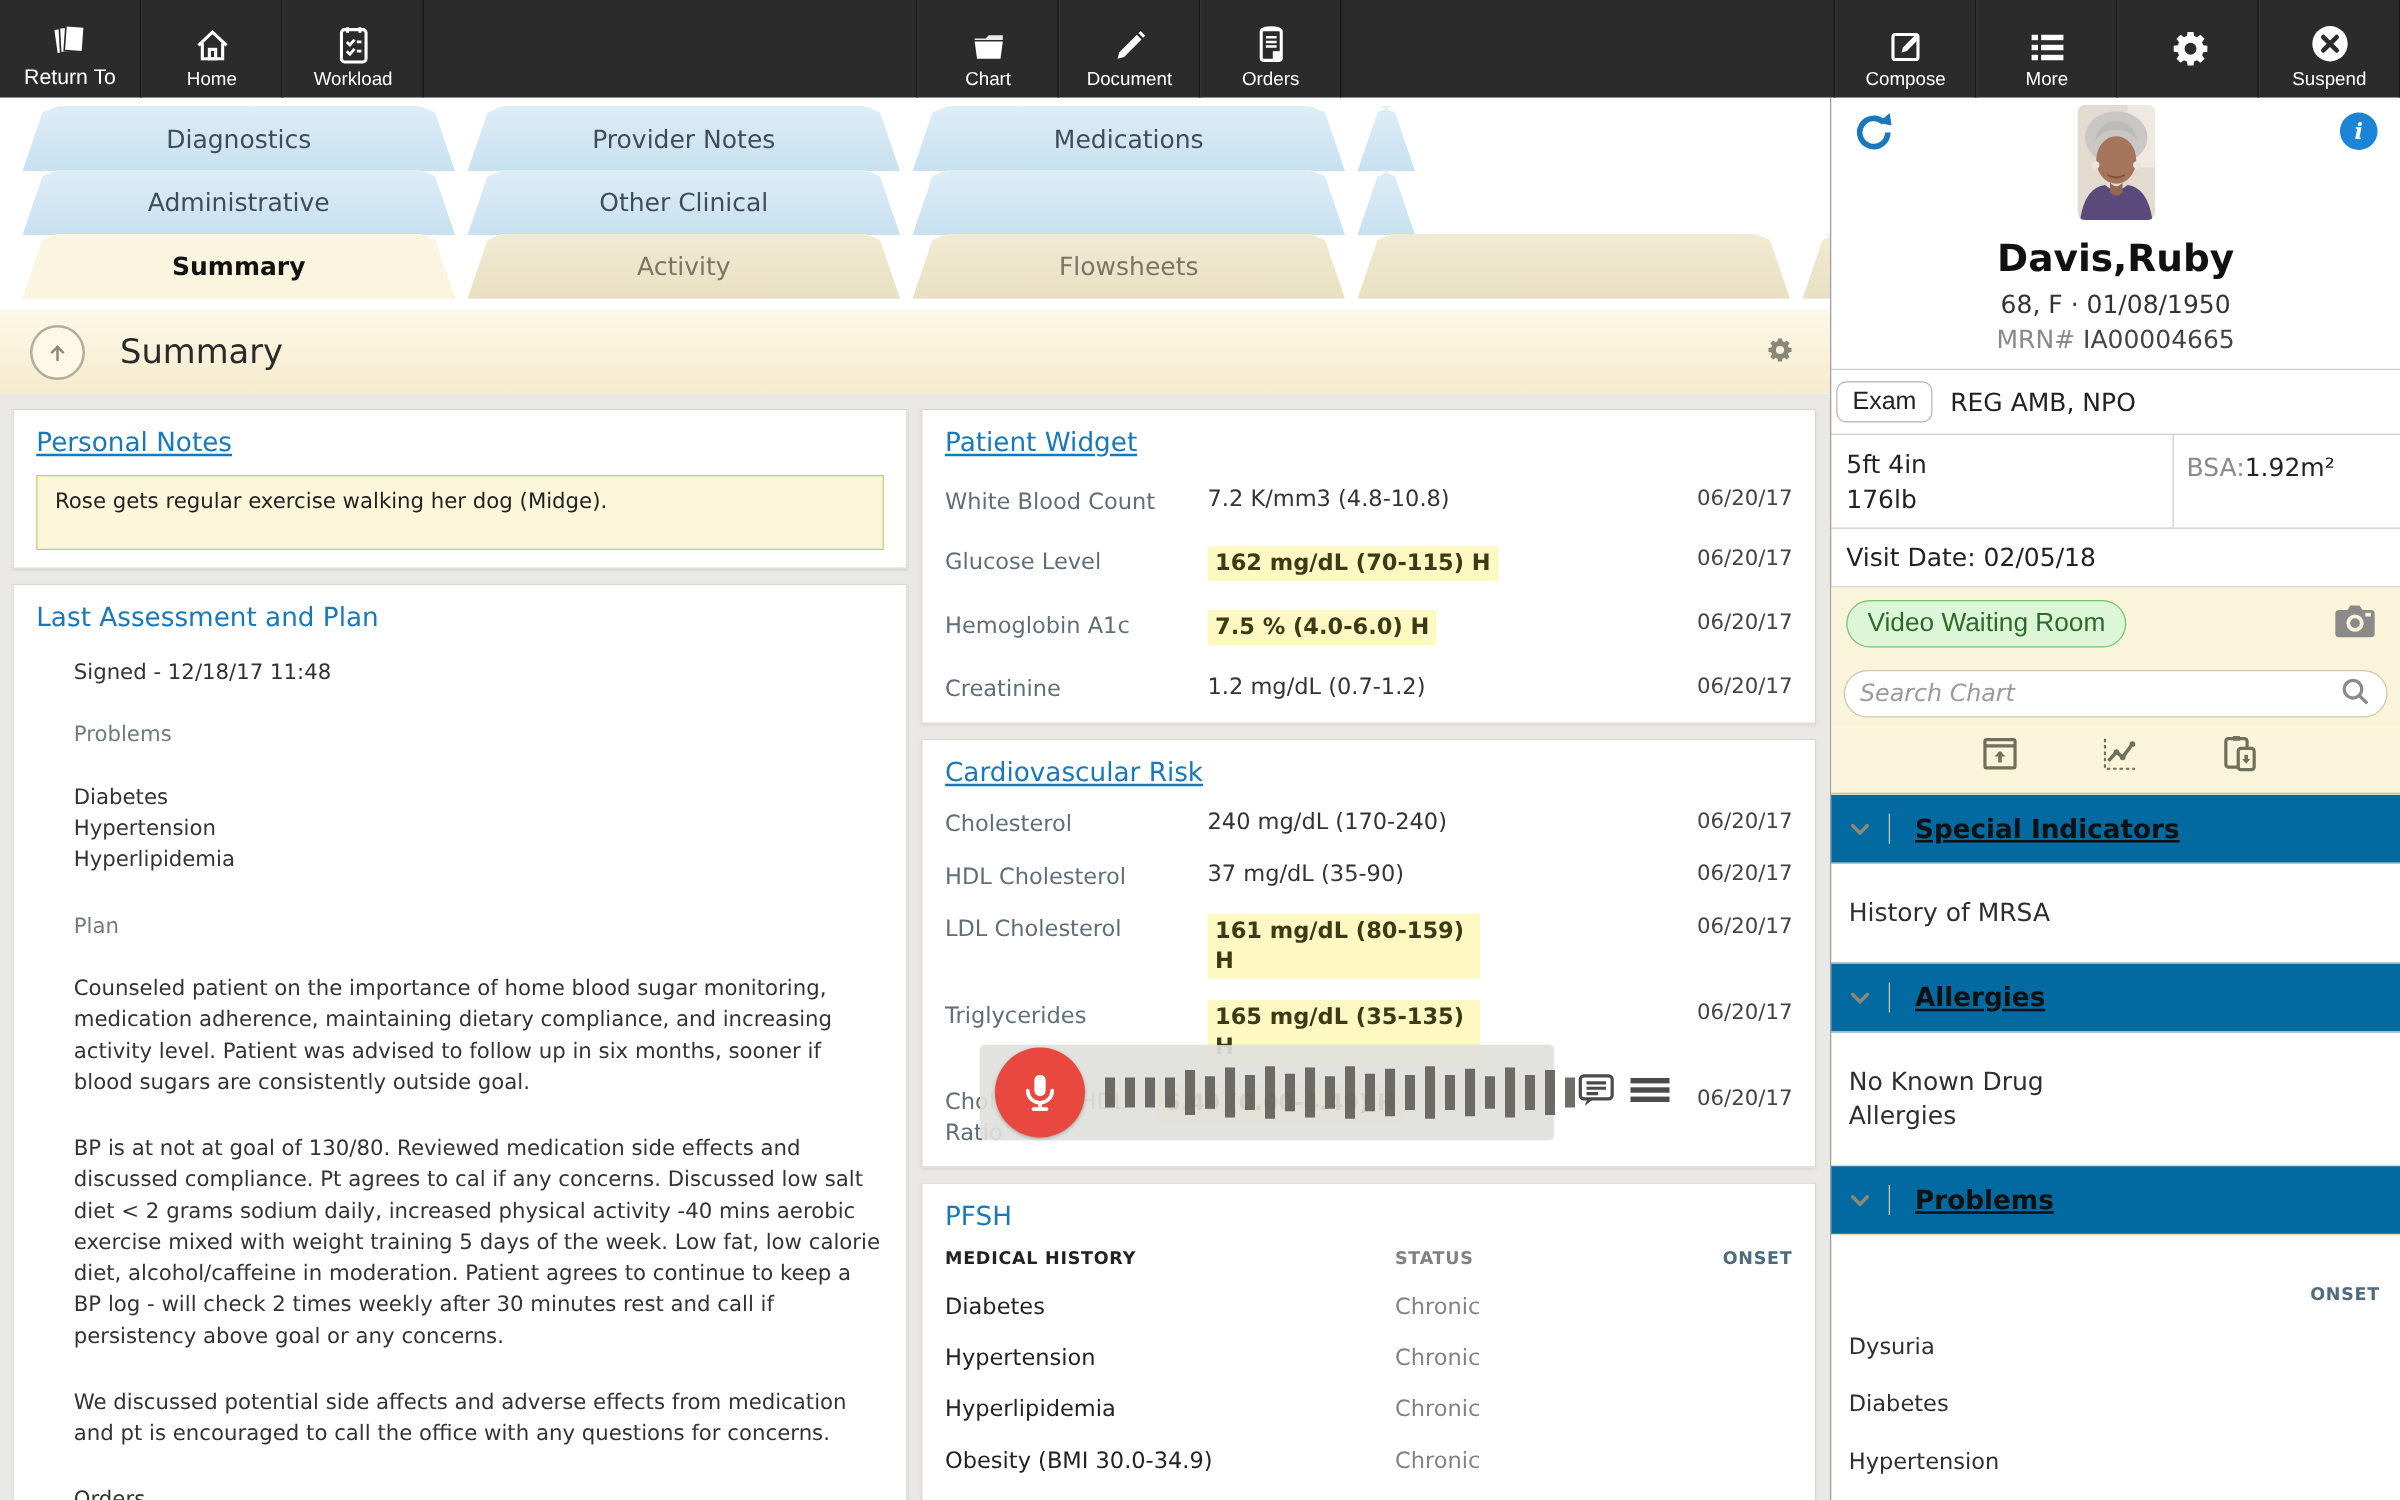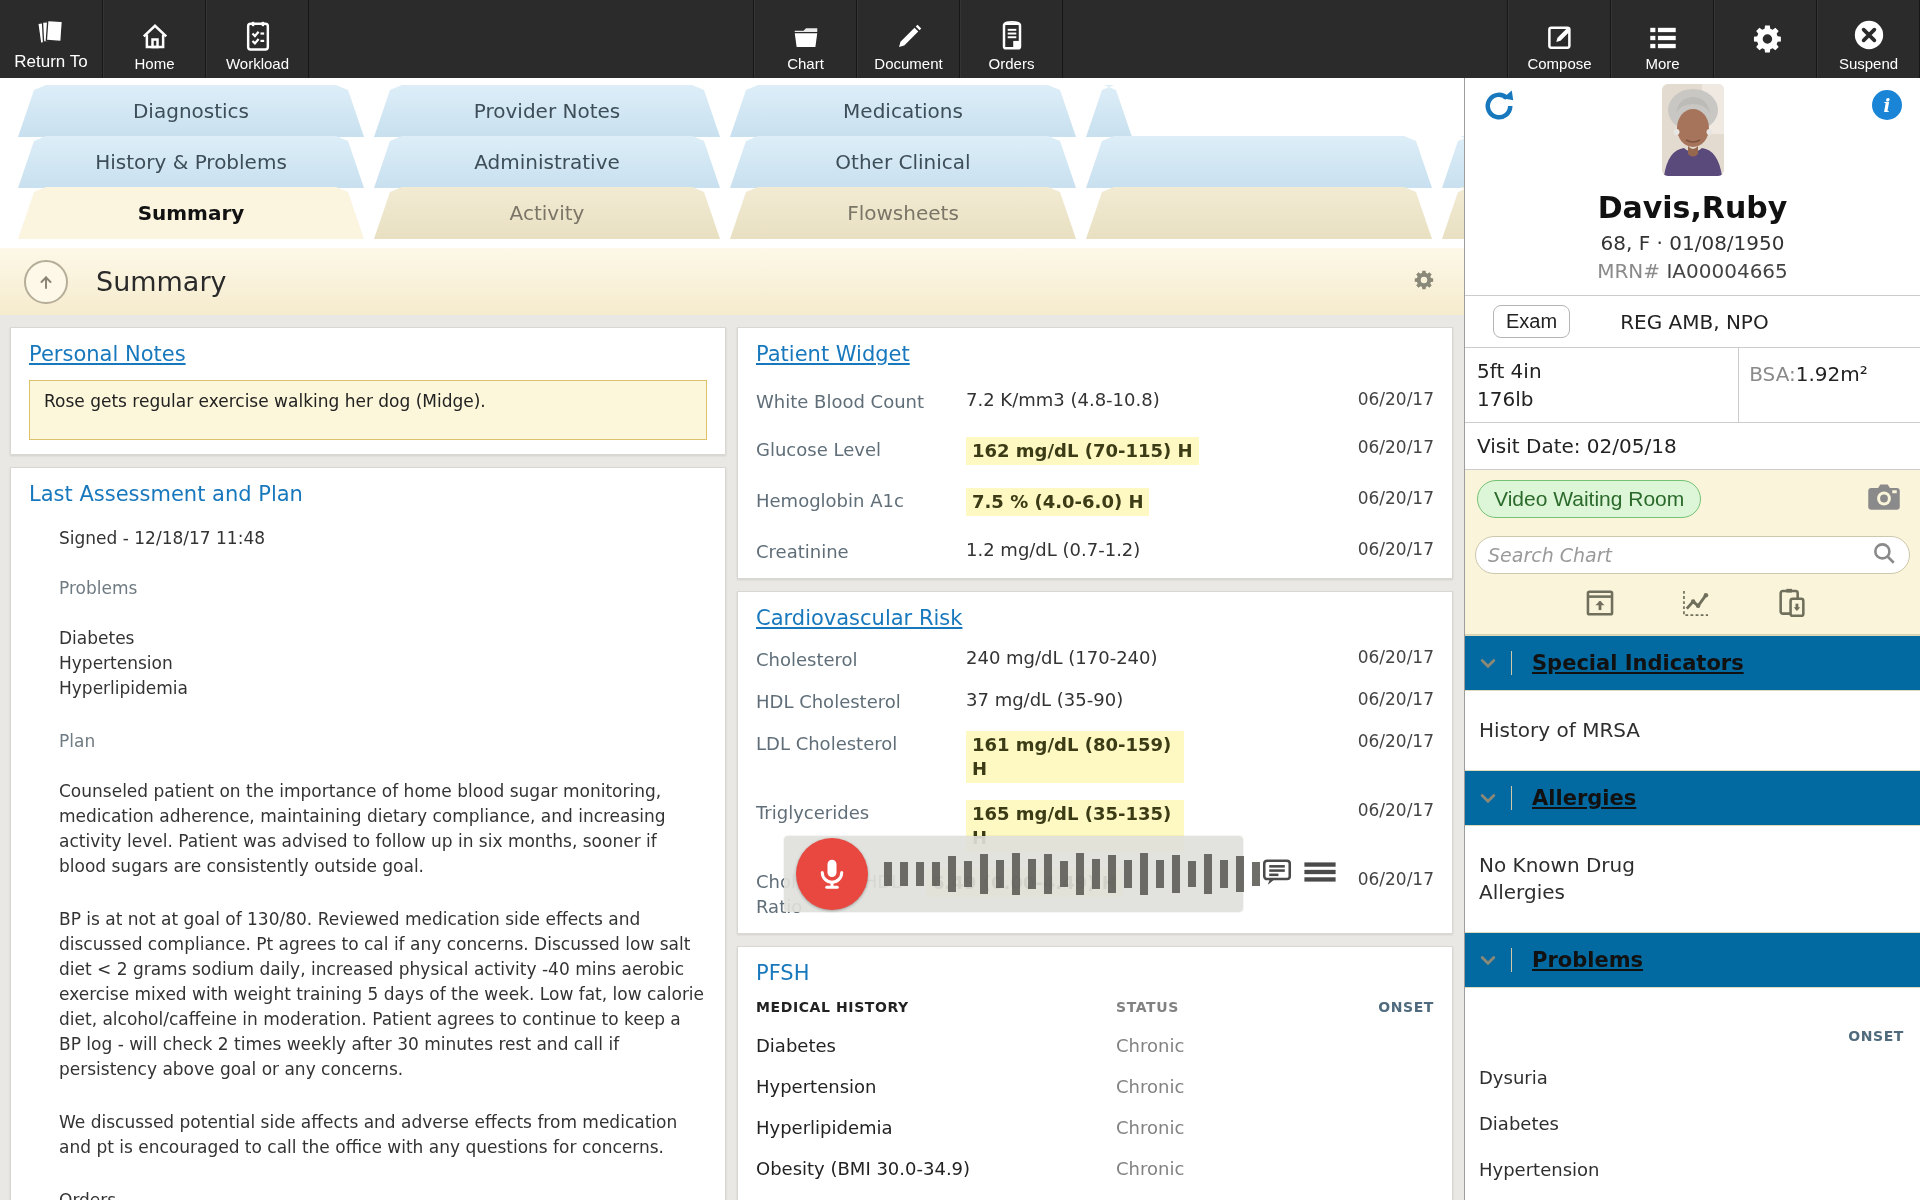--- a/index.html
+++ b/index.html
@@ -3,21 +3,21 @@
 <meta charset="utf-8">
 <style>
   * { margin:0; padding:0; box-sizing:border-box; }
   html,body { width:1920px; height:1200px; background:#555; }
   .page { position:relative; width:1920px; height:1200px; overflow:hidden;
           background:#e9e8e4; font-family:"DejaVu Sans", sans-serif; }
 
   
   .toolbar { position:absolute; top:0; left:0; width:1920px; height:78px;
              background:#2b2b2b; display:flex; align-items:stretch; z-index:20; }
-  .tb-item { width:103px; display:flex; flex-direction:column; align-items:center;
+  .tb-item { width:113px; display:flex; flex-direction:column; align-items:center;
              justify-content:flex-end; padding-bottom:6px; gap:3px; color:#fff;
              border-right:1px solid #171717; border-left:1px solid #353535; cursor:pointer; }
   .tb-item:first-child { border-left:none; }
   .tb-item.icon-only { justify-content:center; padding-bottom:0; }
   .tb-label { font-family:"Liberation Sans", sans-serif; font-size:15px; white-space:nowrap; }
   .tb-item.big .tb-label { font-size:17px; }
   .tb-icon svg { display:block; }
   .tb-spacer { flex:1; border-right:1px solid #171717; }
 
   
@@ -98,21 +98,21 @@
   .sb-refresh { position:absolute; left:16px; top:10px; cursor:pointer; }
   .sb-photo { position:absolute; left:50%; transform:translateX(-50%); top:6px;
               width:62px; height:92px; border-radius:6px; overflow:hidden; cursor:pointer; }
   .sb-info { position:absolute; right:18px; top:12px; width:30px; height:30px; border-radius:50%;
              background:#1a85d6; color:#fff; display:flex; align-items:center; justify-content:center;
              font-family:"DejaVu Serif", serif; font-style:italic; font-weight:bold; font-size:18px; cursor:pointer; }
   .sb-name { margin-top:12px; text-align:center; font-size:30px; font-weight:bold; color:#111; }
   .sb-demo { text-align:center; font-size:20px; color:#333; margin-top:6px; }
   .sb-mrn  { text-align:center; font-size:20px; margin-top:4px; color:#444; }
   .sb-mrn .lbl { color:#8a8a8a; }
-  .sb-exam { display:flex; align-items:center; padding:9px 28px; border-top:1px solid #ccc; border-bottom:1px solid #ccc; margin-top:12px;gap:36px; }
+  .sb-exam { display:flex; align-items:center; padding:9px 4px; border-top:1px solid #ccc; border-bottom:1px solid #ccc; margin-top:12px; }
   .exam-btn { border:1px solid #b5b5b5; border-radius:8px; padding:4px 12px; font-size:20px;
               background:#fff; color:#222; cursor:pointer; }
   .exam-val { margin-left:14px; font-size:20px; color:#222; }
   .sb-vitals { display:flex; border-bottom:1px solid #ccc; }
   .sb-vitals .vleft { flex:1.55; padding:9px 12px; font-size:20px; color:#222; line-height:28px; border-right:1px solid #ccc; }
   .sb-vitals .vright { flex:1; padding:14px 10px; font-size:20px; color:#222; }
   .sb-vitals .lbl { color:#8a8a8a; }
   .sb-visit { padding:11px 12px; font-size:20px; color:#222; border-bottom:1px solid #ccc; }
   .sb-video { background:#faf4da; padding:10px 12px; display:flex; align-items:center; }
   .video-btn { background:#ddf6d8; border:1px solid #74c274; border-radius:20px; padding:6px 16px;
@@ -265,23 +265,20 @@
         <div class="tab">
             <span>Provider Notes</span>
           </div>
         <div class="tab">
             <span>Medications</span>
           </div>
         <div class="tab stub"></div>
       </div>
       <div class="tab-row">
         <div class="tab">
-            <span>History &amp; Problems</span>
-          </div>
-        <div class="tab">
             <span>Administrative</span>
           </div>
         <div class="tab">
             <span>Other Clinical</span>
           </div>
         <div class="tab"></div>
         <div class="tab stub"></div>
       </div>
       <div class="tab-row">
         <div class="tab cream active">

